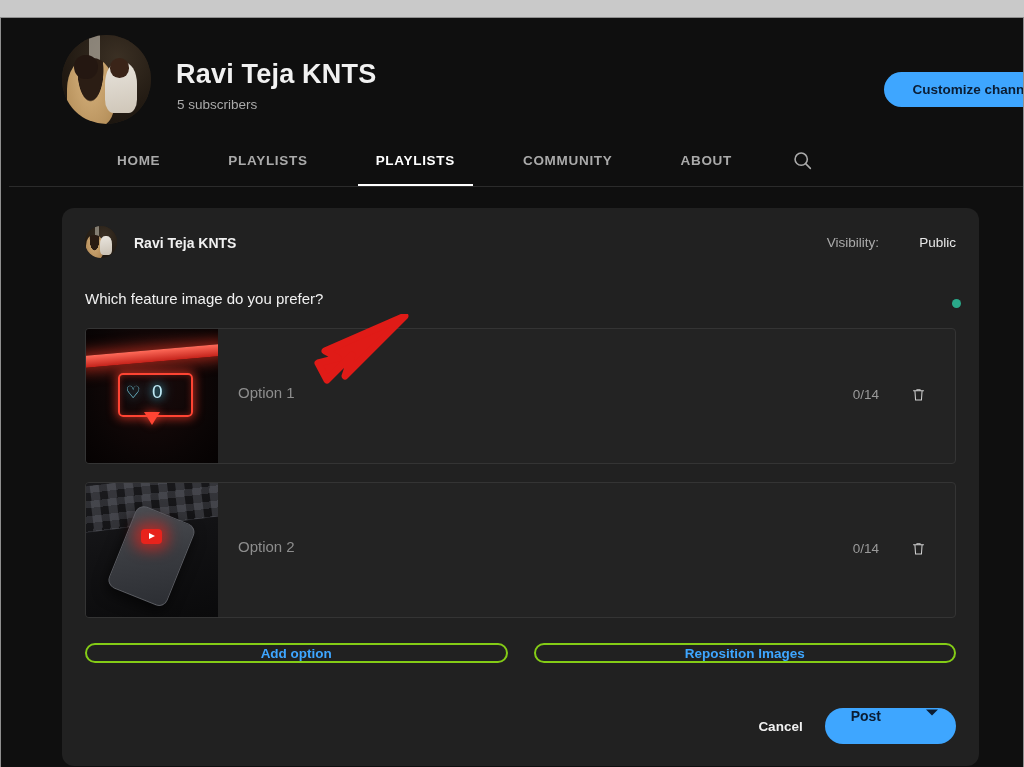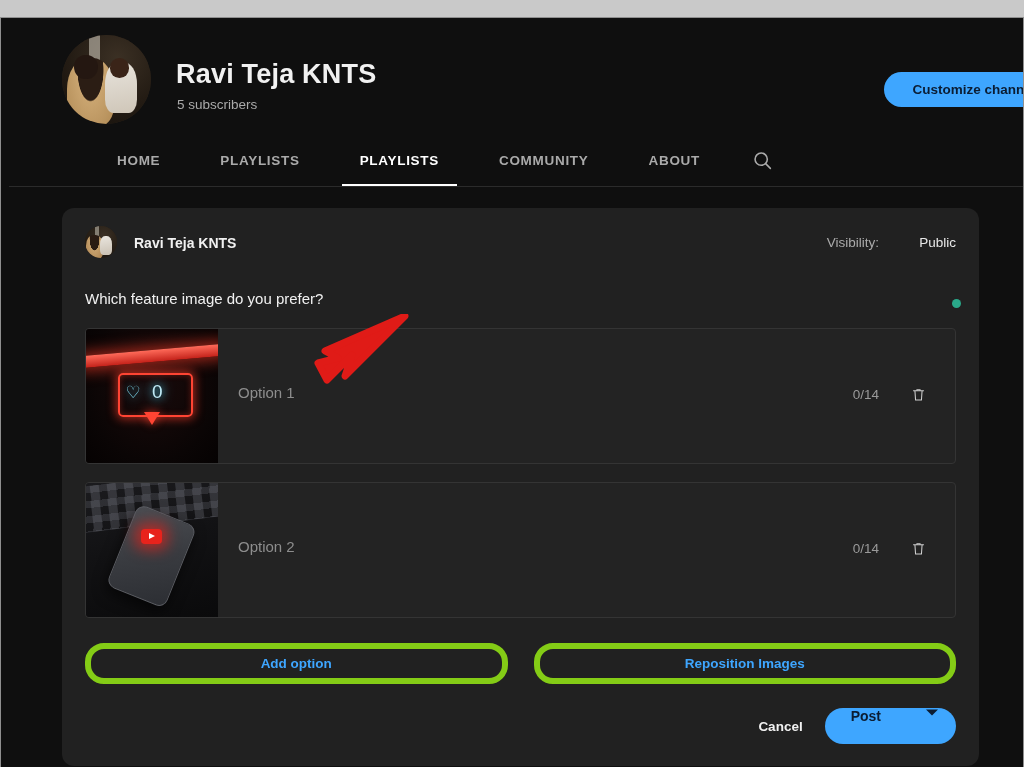--- a/index.html
+++ b/index.html
@@ -130,21 +130,21 @@
     height: 52px;
     border-bottom: 1px solid #2b2b2b;
     background: #0f0f0f;
   }
   .tabs {
     position: absolute;
     left: 82px;
     top: 0;
     display: flex;
     height: 52px;
-    gap: 8px;
+    gap: 16px;
   }
   .tab {
     position: relative;
     height: 52px;
     display: flex;
     align-items: center;
     justify-content: center;
     padding: 0 26px;
     font-size: 13.5px;
     font-weight: bold;
@@ -386,22 +386,22 @@
   .sec-row {
     position: absolute;
     left: 23px;
     top: 435px;
     width: 871px;
     display: flex;
     gap: 26px;
   }
   .sec-btn {
     flex: 1;
-    height: 41px;
-    border: 6px solid #84cc16;
+    height: 20px;
+    border: 2px solid #84cc16;
     border-radius: 19px;
     background: transparent;
     color: #3ea6ff;
     font-size: 13.5px;
     font-weight: bold;
     font-family: "Liberation Sans", sans-serif;
     cursor: pointer;
   }
 
   

